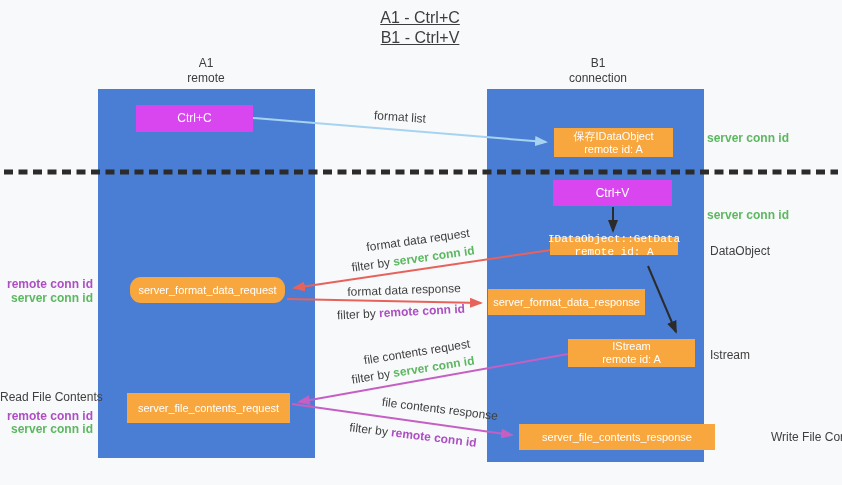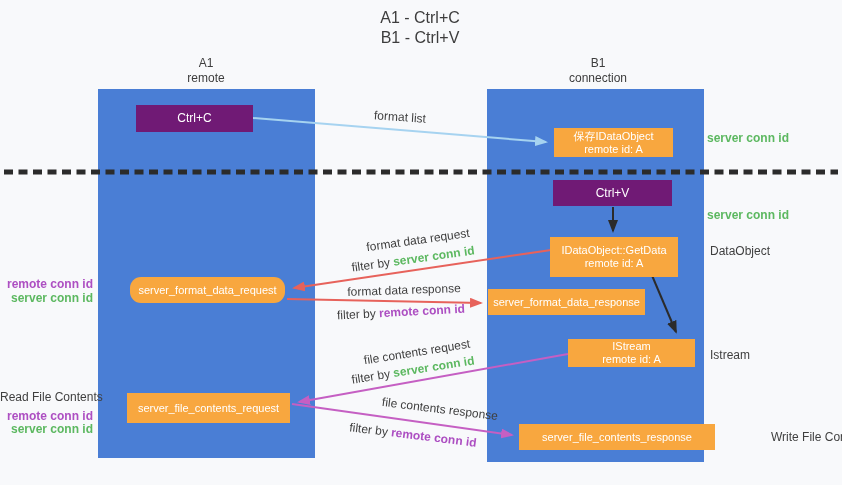--- a/index.html
+++ b/index.html
@@ -1,24 +1,24 @@
 <!DOCTYPE html>
 <html><head>
 <meta charset="utf-8">
 <style>
   html,body{margin:0;padding:0;}
   body{font-family:"Liberation Sans", sans-serif; background:#ffffff;}
   #canvas{position:relative;width:842px;height:485px;background:#f8f9fb;overflow:hidden;}
   .lane{position:absolute;background:#4a7ed5;}
   .hdr{position:absolute;text-align:center;font-size:12px;color:#3d3d3d;line-height:15px;}
-  .title{position:absolute;left:345px;top:8px;width:150px;text-align:center;font-size:16px;color:#3d3d3d;line-height:20px;}
+  .title{position:absolute;left:345px;top:8px;width:150px;text-align:center;font-size:16px;color:#3d3d3d;line-height:20px;text-decoration:underline;}
   .box{position:absolute;display:flex;flex-direction:column;align-items:center;justify-content:center;
        color:#ffffff;font-size:11px;line-height:13px;text-align:center;}
   .box.orange{background:#f8a73f;}
-  .box.green{background:#701a75;font-size:12px;}
+  .box.green{background:#d946ef;font-size:12px;}
   .alabel{position:absolute;font-size:12px;color:#3f3f3f;white-space:nowrap;transform-origin:center;}
   .side{position:absolute;font-size:12px;white-space:nowrap;}
   .side.dark{color:#3f3f3f;}
   .gkey{color:#5cb860;font-weight:bold;}
   .pkey{color:#ad4fc2;font-weight:bold;}
   .leftcol{position:absolute;left:0;width:93px;text-align:right;}
   svg.overlay{position:absolute;left:0;top:0;pointer-events:none;}
 </style>
 </head>
 <body>
@@ -73,21 +73,21 @@
 
   <div class="box orange" style="left:554px;top:128px;width:119px;height:29px;">
     <div>保存IDataObject</div>
     <div>remote id: A</div>
   </div>
 
   <div class="box green" style="left:553px;top:180px;width:119px;height:26px;">
     <div>Ctrl+V</div>
   </div>
 
-  <div class="box orange" style="left:550px;top:237px;width:128px;height:40px;">
+  <div class="box orange" style="left:550px;top:237px;width:128px;height:18px;font-family:Liberation Mono, monospace;">
     <div>IDataObject::GetData</div>
     <div>remote id: A</div>
   </div>
 
   <div class="box orange" style="left:568px;top:339px;width:127px;height:28px;">
     <div>IStream</div>
     <div>remote id: A</div>
   </div>
 
   <div class="box orange" style="left:130px;top:277px;width:155px;height:26px;border-radius:11px;">

